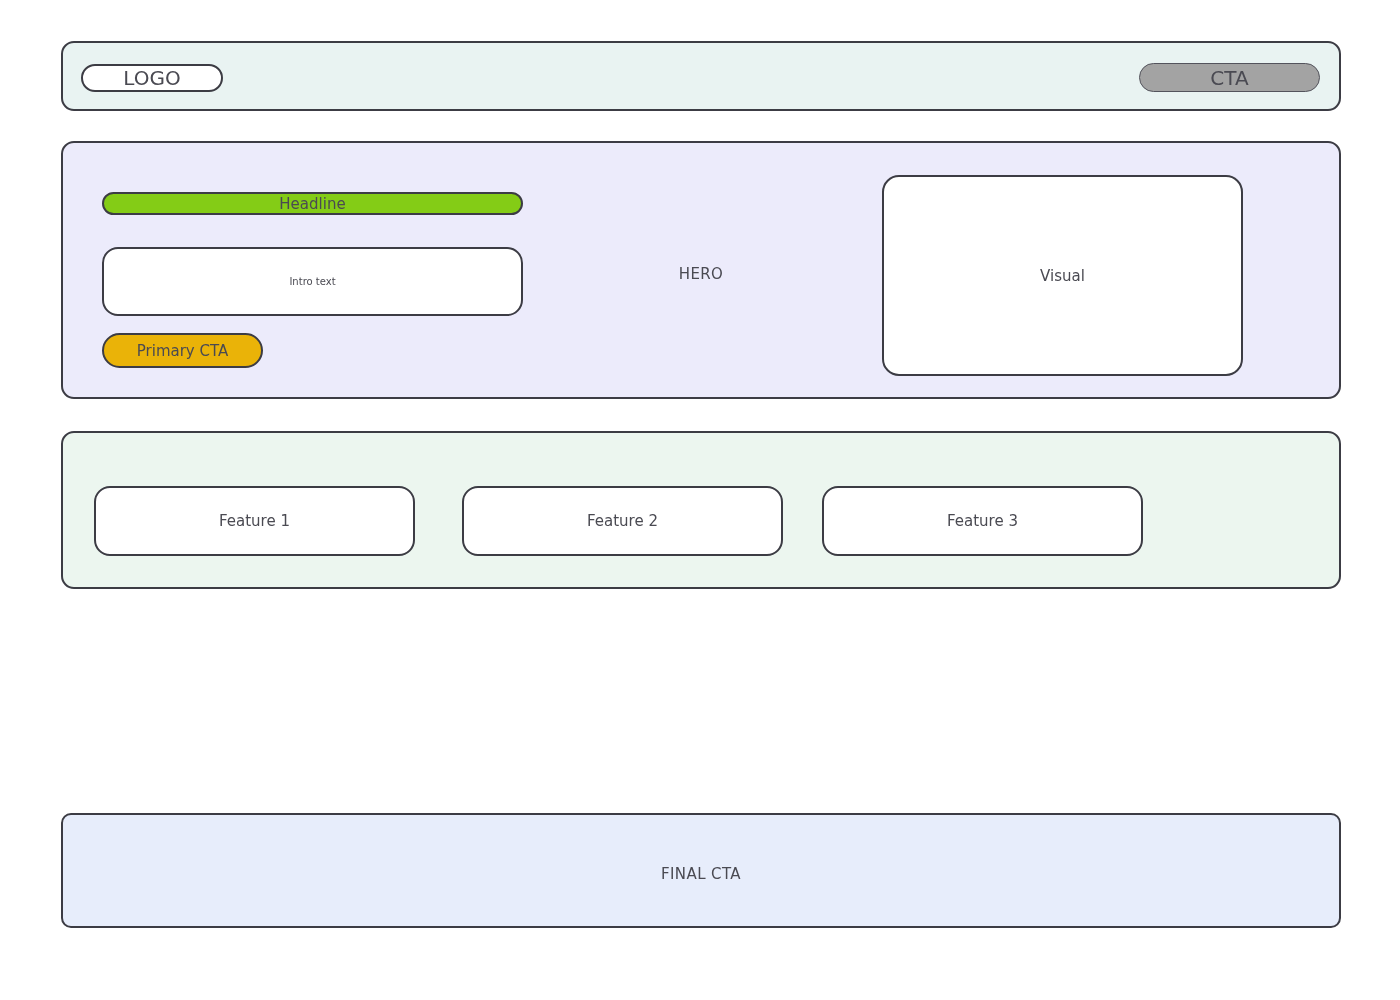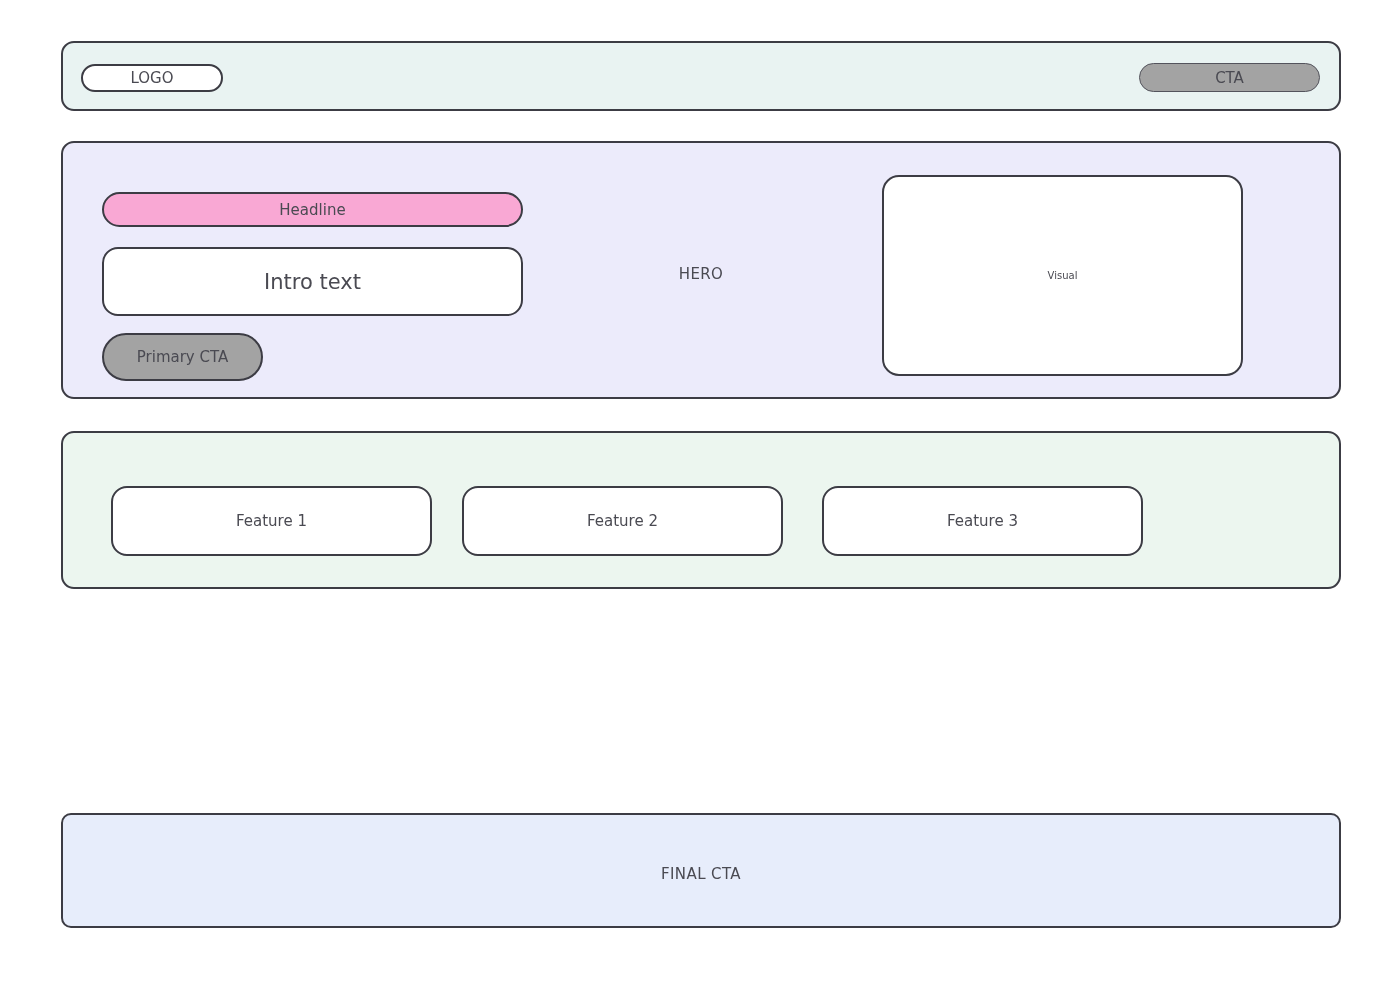--- a/index.html
+++ b/index.html
@@ -44,21 +44,21 @@
     height: 70px;
     background: #e9f3f2;
   }
   .pill {
     position: absolute;
     box-sizing: border-box;
     display: flex;
     align-items: center;
     justify-content: center;
     border-radius: 999px;
-    font-size: 15px;
+    font-size: 20px;
     color: #4a4a52;
     white-space: nowrap;
   }
   #logo-pill {
     left: 18px;
     top: 21px;
     width: 142px;
     height: 28px;
     background: #ffffff;
     border: 2.2px solid #3c3c44;
@@ -81,73 +81,73 @@
   }
   #hero-label {
     top: 122px;
   }
   #hero-headline-box {
     position: absolute;
     box-sizing: border-box;
     left: 39px;
     top: 49px;
     width: 421px;
-    height: 35px;
-    background: #f9a8d4;
+    height: 23px;
+    background: #84cc16;
     border: 2.2px solid #3c3c44;
     border-radius: 20px;
     display: flex;
     align-items: center;
     justify-content: center;
     font-size: 15px;
   }
   #hero-intro-box {
     position: absolute;
     box-sizing: border-box;
     left: 39px;
     top: 104px;
     width: 421px;
     height: 69px;
     background: #ffffff;
     border: 2.2px solid #3c3c44;
     border-radius: 16px;
     display: flex;
     align-items: center;
     justify-content: center;
-    font-size: 21px;
+    font-size: 10px;
   }
   #hero-primary-cta {
     position: absolute;
     box-sizing: border-box;
     left: 39px;
     top: 190px;
     width: 161px;
-    height: 48px;
-    background: #a3a3a3;
+    height: 35px;
+    background: #eab308;
     border: 2.2px solid #3c3c44;
     border-radius: 999px;
     display: flex;
     align-items: center;
     justify-content: center;
     font-size: 15px;
   }
   #hero-visual-box {
     position: absolute;
     box-sizing: border-box;
     left: 819px;
     top: 32px;
     width: 361px;
     height: 201px;
     background: #ffffff;
     border: 2.2px solid #3c3c44;
     border-radius: 17px;
     display: flex;
     align-items: center;
     justify-content: center;
-    font-size: 10px;
+    font-size: 15px;
   }
   
   #features-section {
     left: 61px;
     top: 431px;
     width: 1280px;
     height: 158px;
     background: #ecf6ef;
   }
   .feature-card {
@@ -157,21 +157,21 @@
     width: 321px;
     height: 70px;
     background: #ffffff;
     border: 2.2px solid #3c3c44;
     border-radius: 16px;
     display: flex;
     align-items: center;
     justify-content: center;
     font-size: 15px;
   }
-  #feature-card-0 { left: 48px; }
+  #feature-card-0 { left: 31px; }
   #feature-card-1 { left: 399px; justify-content: center; }
   #feature-card-2 { left: 759px; }
   
   #content-section {
     left: 61px;
     top: 620px;
     width: 1280px;
     height: 160px;
     background: #fdf2e7;
   }

